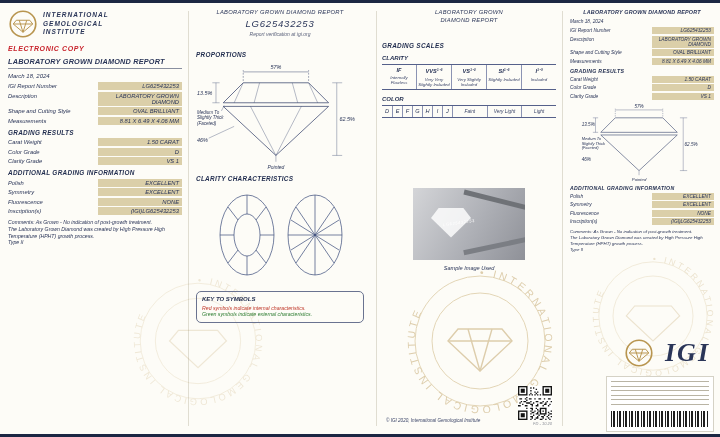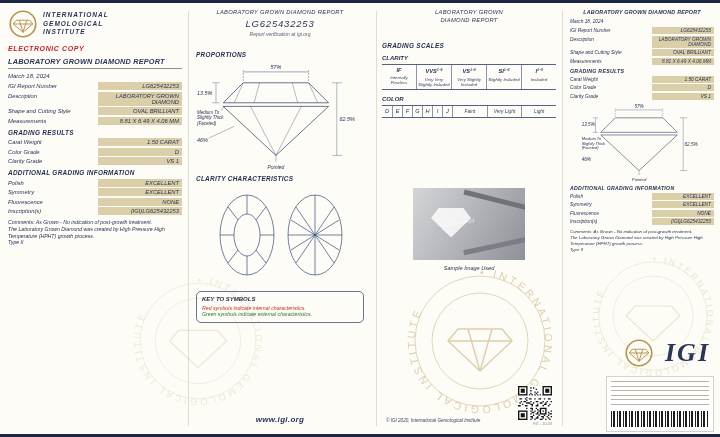--- a/index.html
+++ b/index.html
@@ -253,21 +253,20 @@
         <path d="M110,10 L110,90 M83,50 H137 M91,22 L129,78 M129,22 L91,78 M86,35 L134,65 M134,35 L86,65"></path>
       </g>
     </svg>
 
     <div class="keybox">
       <div class="key-title">KEY TO SYMBOLS</div>
       <div class="key-red">Red symbols indicate internal characteristics.</div>
       <div class="key-green">Green symbols indicate external characteristics.</div>
     </div>
 
-    <div class="website">www.igi.org</div>
   </div>
 
   <div class="panel p-scales">
     <div class="p3-head">
       <div>LABORATORY GROWN</div>
       <div>DIAMOND REPORT</div>
     </div>
 
     <div class="sec">GRADING SCALES</div>
     <div class="sub">CLARITY</div>

